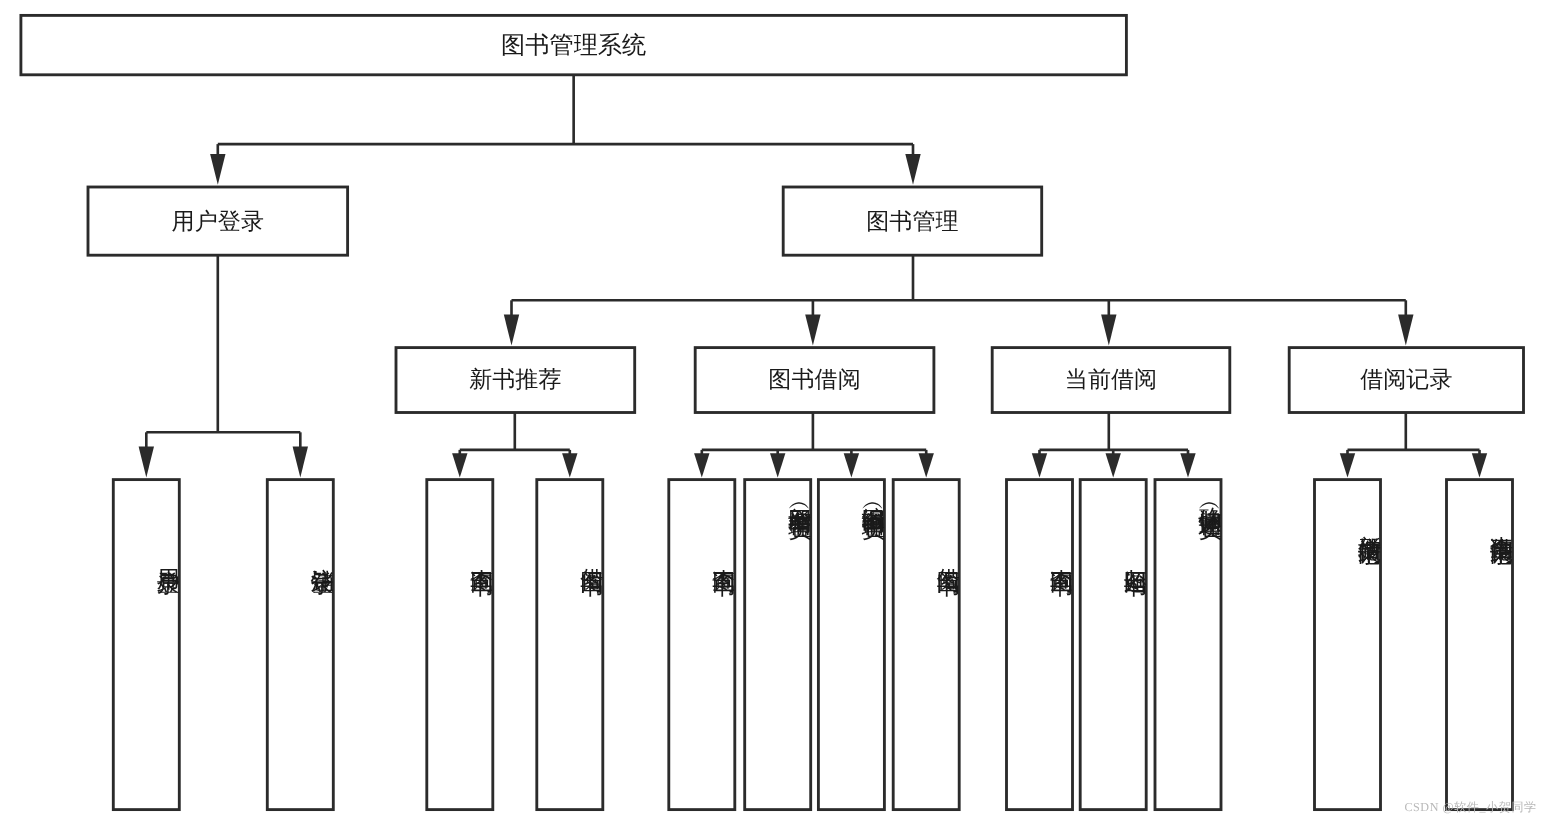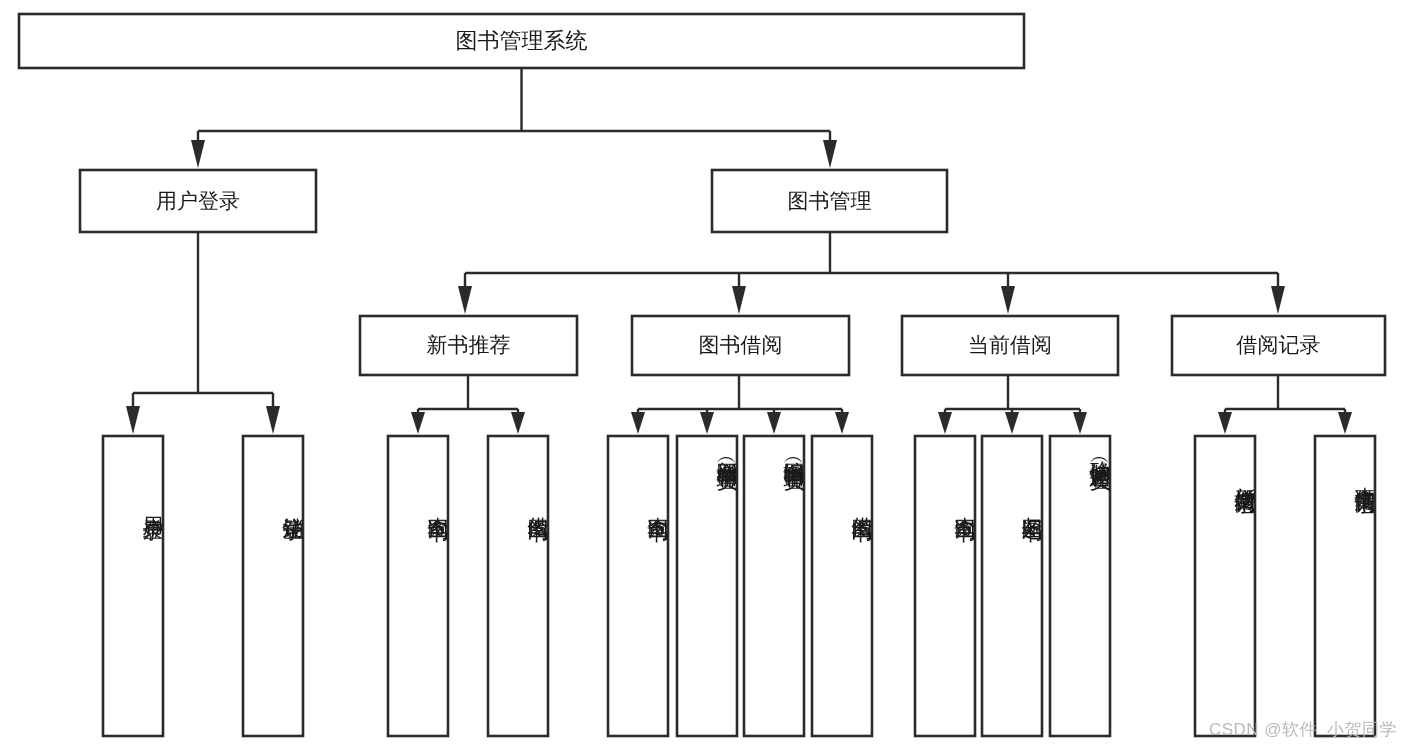--- a/index.html
+++ b/index.html
@@ -61,22 +61,22 @@
     color: #1a1a1a;
     letter-spacing: 1.5px;
     white-space: nowrap;
     text-align: center;
     pointer-events: none;
   }
   .watermark {
     position: absolute;
     right: 8px;
     bottom: 6px;
-    font-family: Liberation Sans, sans-serif;
-    font-size: 17px;
+    font-family: Liberation Serif, serif;
+    font-size: 11px;
     color: #b9b9b9;
     white-space: nowrap;
     letter-spacing: 0.5px;
   }
 </style>
 </head>
 <body>
 
 <div id="diagram-root">
 

